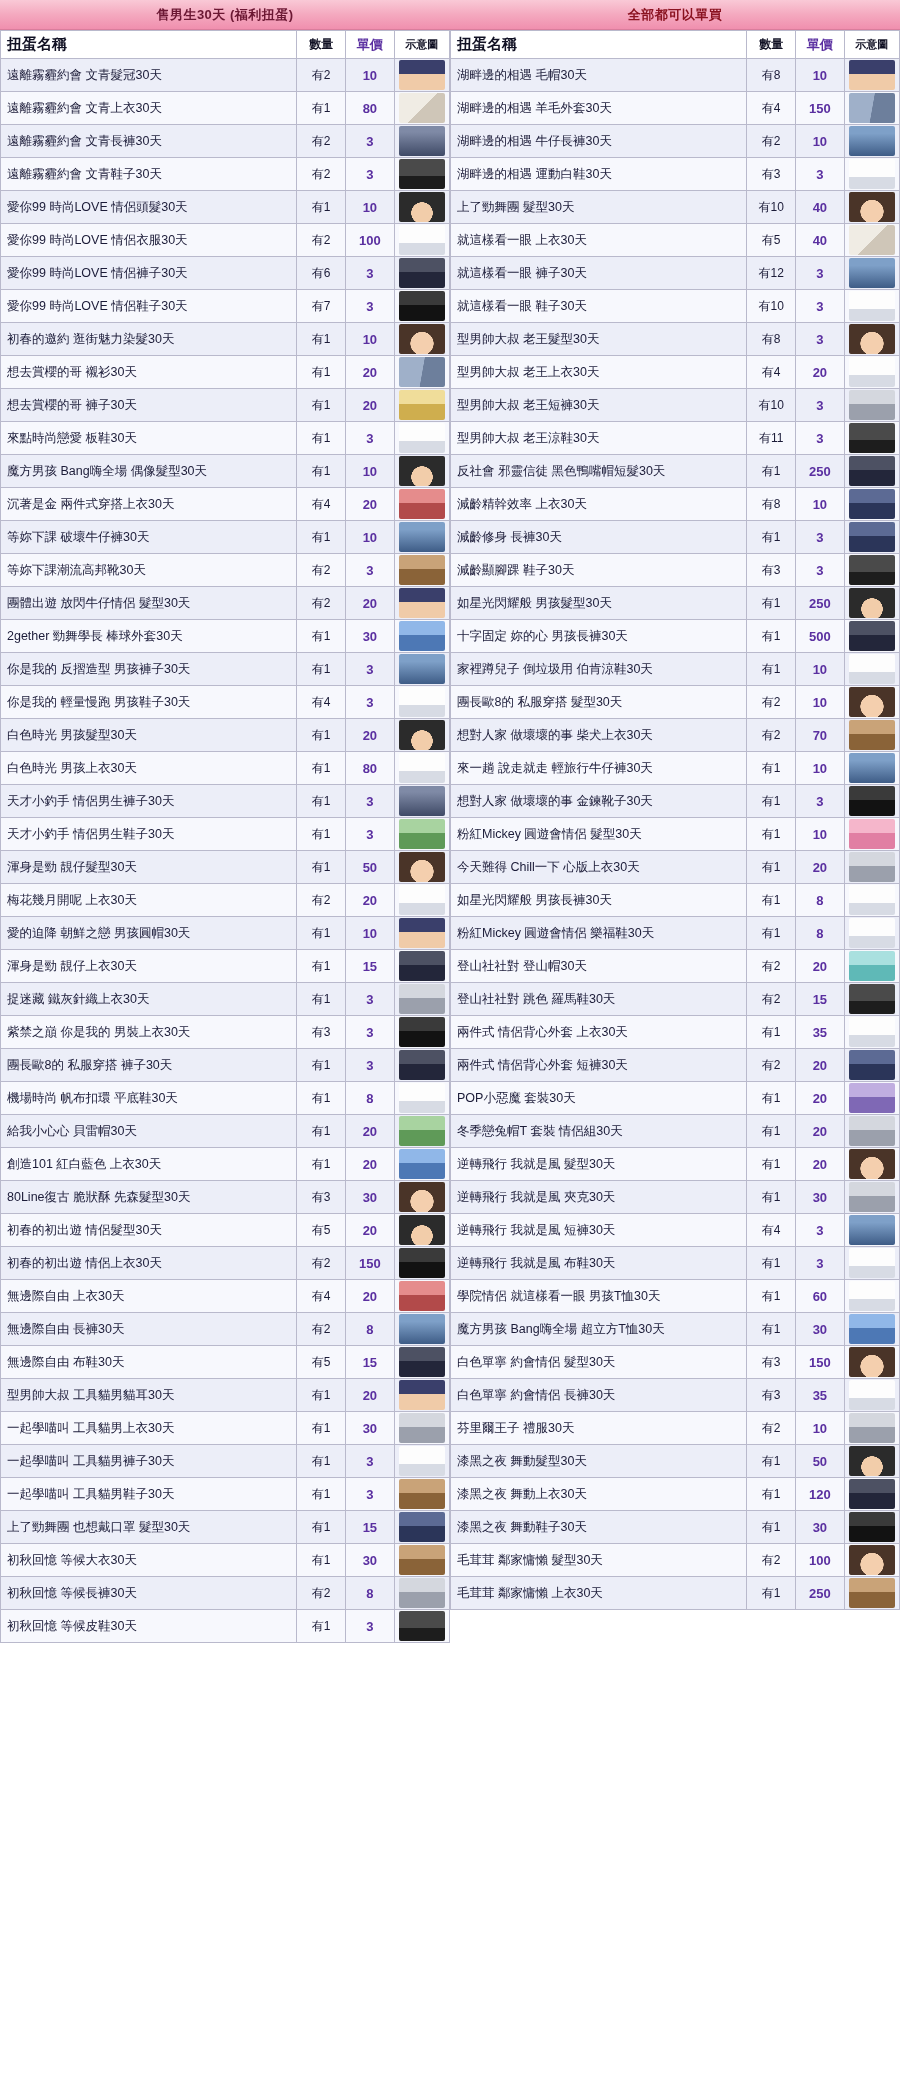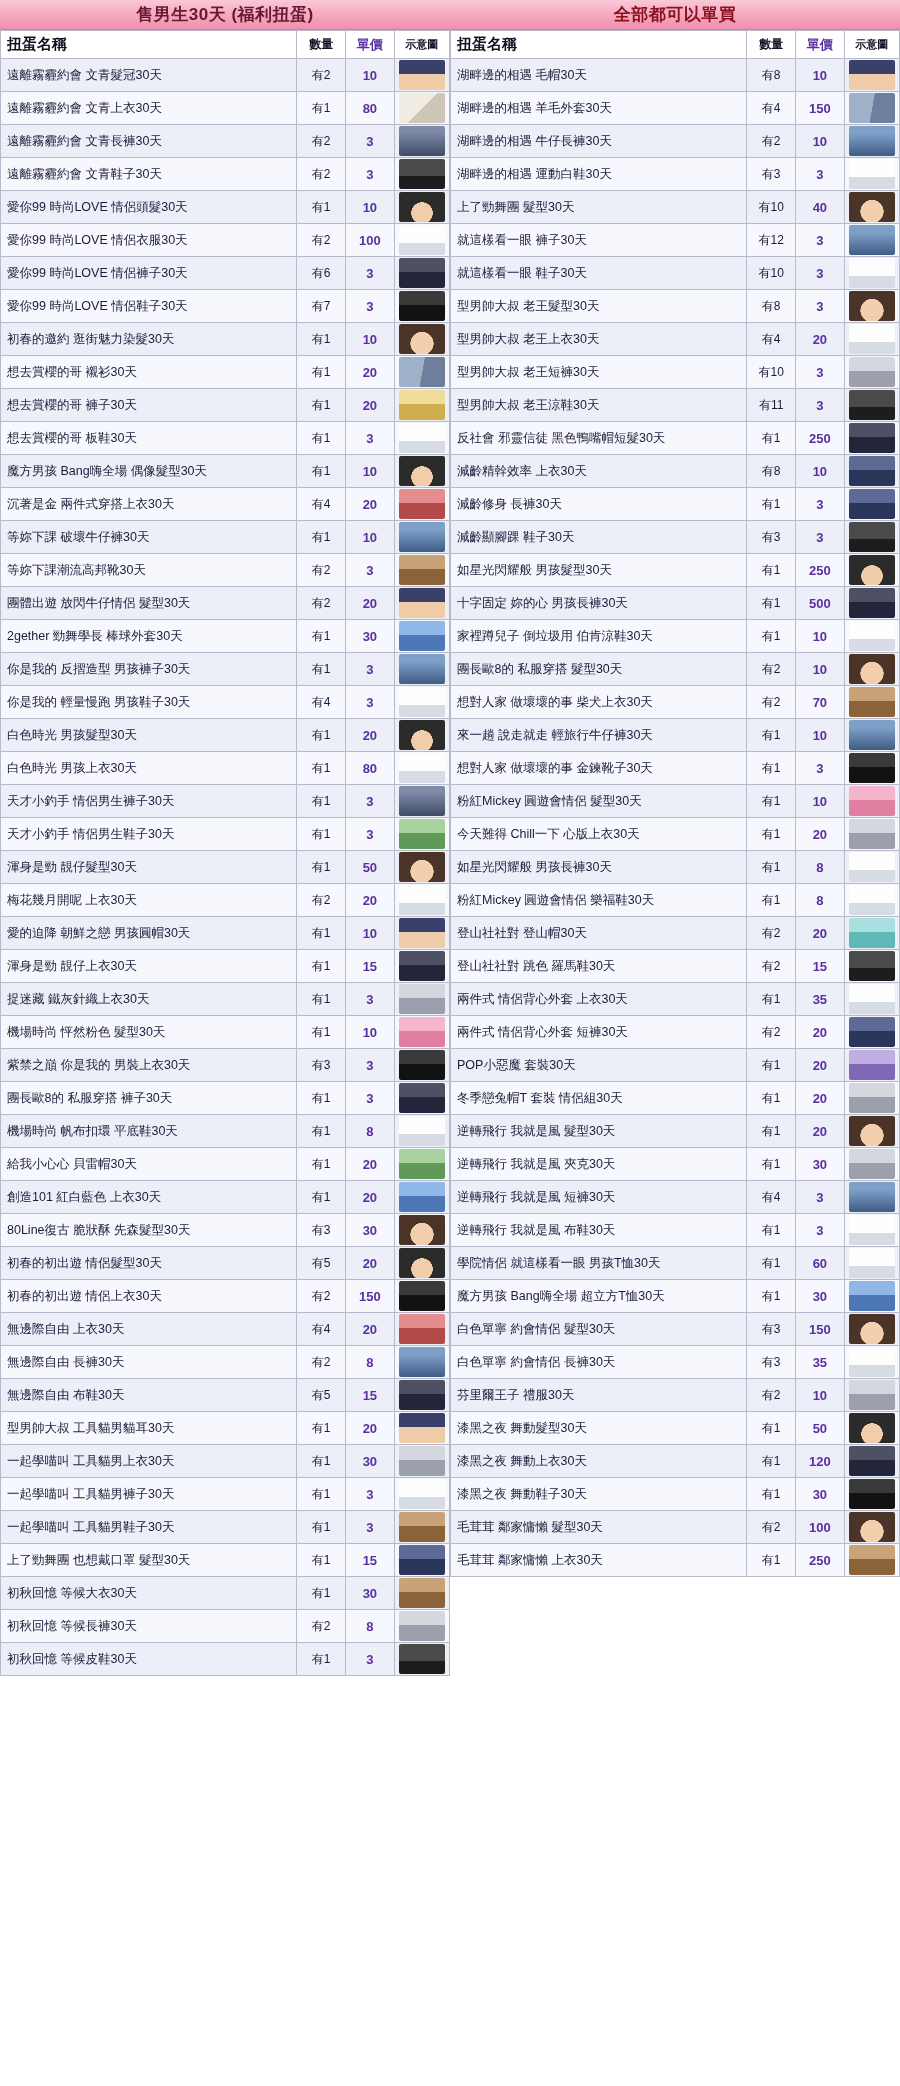--- a/index.html
+++ b/index.html
@@ -20,21 +20,21 @@
     align-items: stretch;
     height: 30px;
     background: linear-gradient(to bottom, #f9c9d6 0%, #f4a9bf 50%, #f08fae 100%);
     border-bottom: 1px solid #d97d9c;
   }
   .banner-left, .banner-right {
     display: flex;
     align-items: center;
     justify-content: center;
     font-weight: bold;
-    font-size: 17px;
+    font-size: 13px;
     color: #6b1733;
     letter-spacing: 0.5px;
   }
   .banner-left { width: 450px; }
   .banner-right { width: 450px; color: #8a1220; }
 
   
   .columns {
     display: flex;
     width: 900px;
@@ -207,21 +207,21 @@
             </tr>
             <tr>
               <td class="c-name">想去賞櫻的哥  褲子30天</td>
               <td class="c-qty">有1</td>
               <td class="c-price">20</td>
               <td class="c-img">
                 <div class="thumb t-yellow"></div>
               </td>
             </tr>
             <tr>
-              <td class="c-name">想去賞櫻的哥  板鞋30天</td>
+              <td class="c-name">來點時尚戀愛  板鞋30天</td>
               <td class="c-qty">有1</td>
               <td class="c-price">3</td>
               <td class="c-img">
                 <div class="thumb t-white"></div>
               </td>
             </tr>
             <tr>
               <td class="c-name">魔方男孩 Bang嗨全場  偶像髮型30天</td>
               <td class="c-qty">有1</td>
               <td class="c-price">10</td>
@@ -348,28 +348,20 @@
               <td class="c-img">
                 <div class="thumb t-dark"></div>
               </td>
             </tr>
             <tr>
               <td class="c-name">捉迷藏  鐵灰針織上衣30天</td>
               <td class="c-qty">有1</td>
               <td class="c-price">3</td>
               <td class="c-img">
                 <div class="thumb t-gray"></div>
-              </td>
-            </tr>
-            <tr>
-              <td class="c-name">機場時尚  怦然粉色 髮型30天</td>
-              <td class="c-qty">有1</td>
-              <td class="c-price">10</td>
-              <td class="c-img">
-                <div class="thumb t-pink"></div>
               </td>
             </tr>
             <tr>
               <td class="c-name">紫禁之巔  你是我的 男裝上衣30天</td>
               <td class="c-qty">有3</td>
               <td class="c-price">3</td>
               <td class="c-img">
                 <div class="thumb t-black"></div>
               </td>
             </tr>
@@ -566,20 +558,28 @@
             </tr>
             <tr>
               <td class="c-name">上了勁舞團  髮型30天</td>
               <td class="c-qty">有10</td>
               <td class="c-price">40</td>
               <td class="c-img">
                 <div class="thumb t-head"></div>
               </td>
             </tr>
             <tr>
+              <td class="c-name">就這樣看一眼  上衣30天</td>
+              <td class="c-qty">有5</td>
+              <td class="c-price">40</td>
+              <td class="c-img">
+                <div class="thumb t-top2"></div>
+              </td>
+            </tr>
+            <tr>
               <td class="c-name">就這樣看一眼  褲子30天</td>
               <td class="c-qty">有12</td>
               <td class="c-price">3</td>
               <td class="c-img">
                 <div class="thumb t-jeans"></div>
               </td>
             </tr>
             <tr>
               <td class="c-name">就這樣看一眼  鞋子30天</td>
               <td class="c-qty">有10</td>

